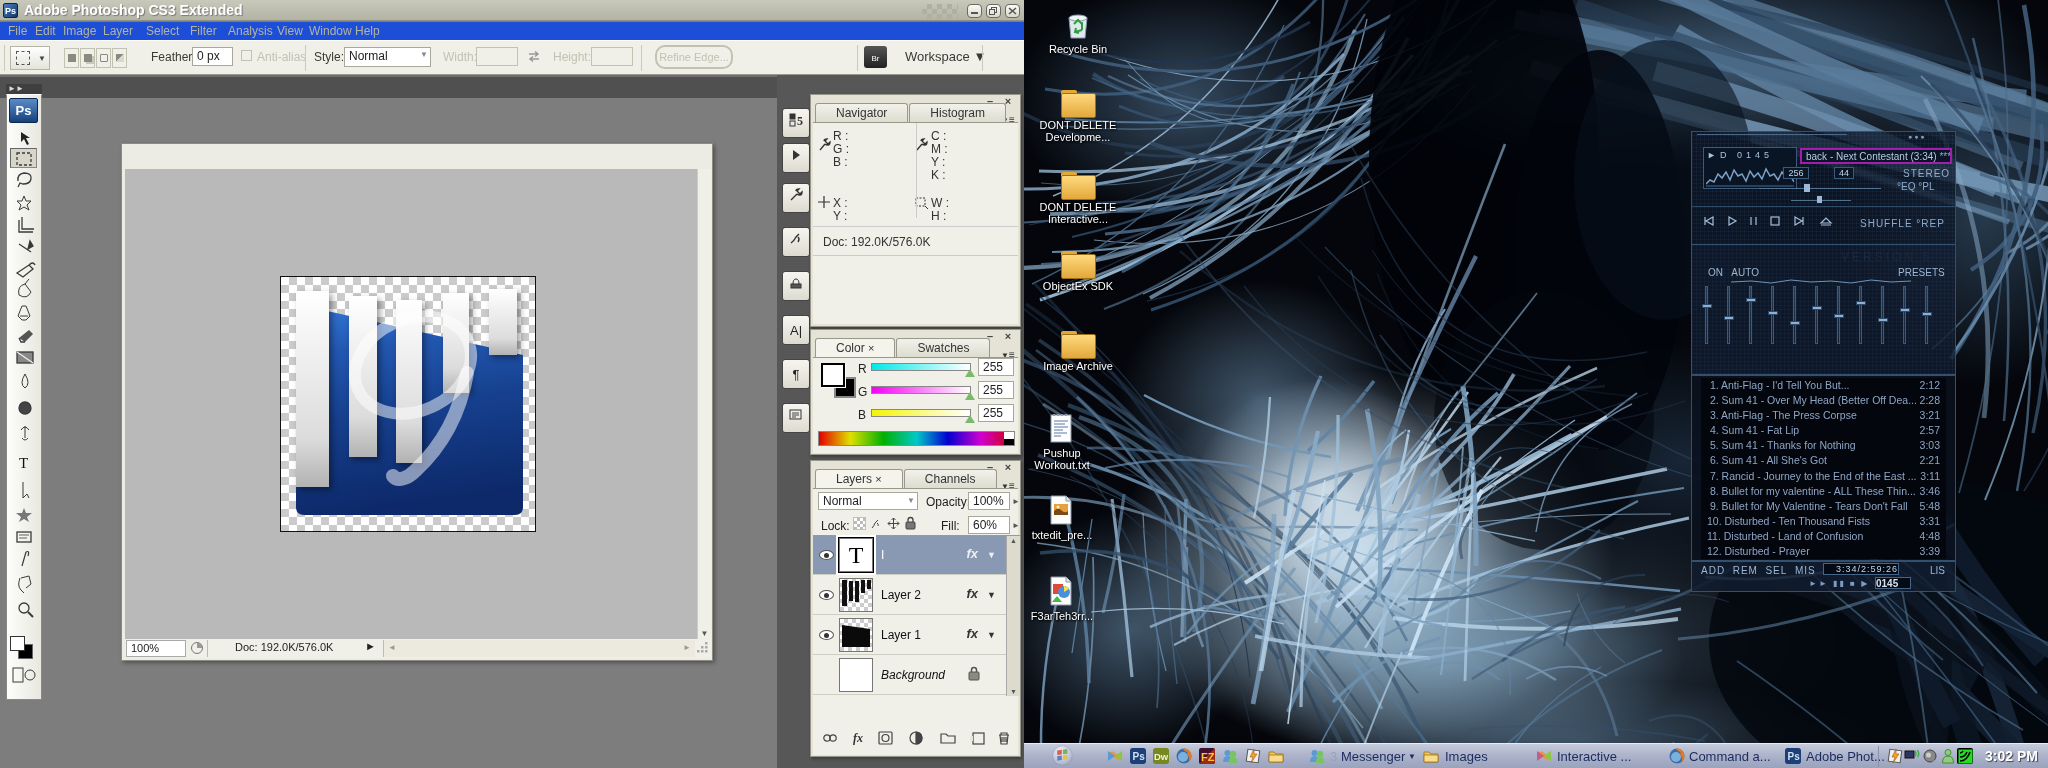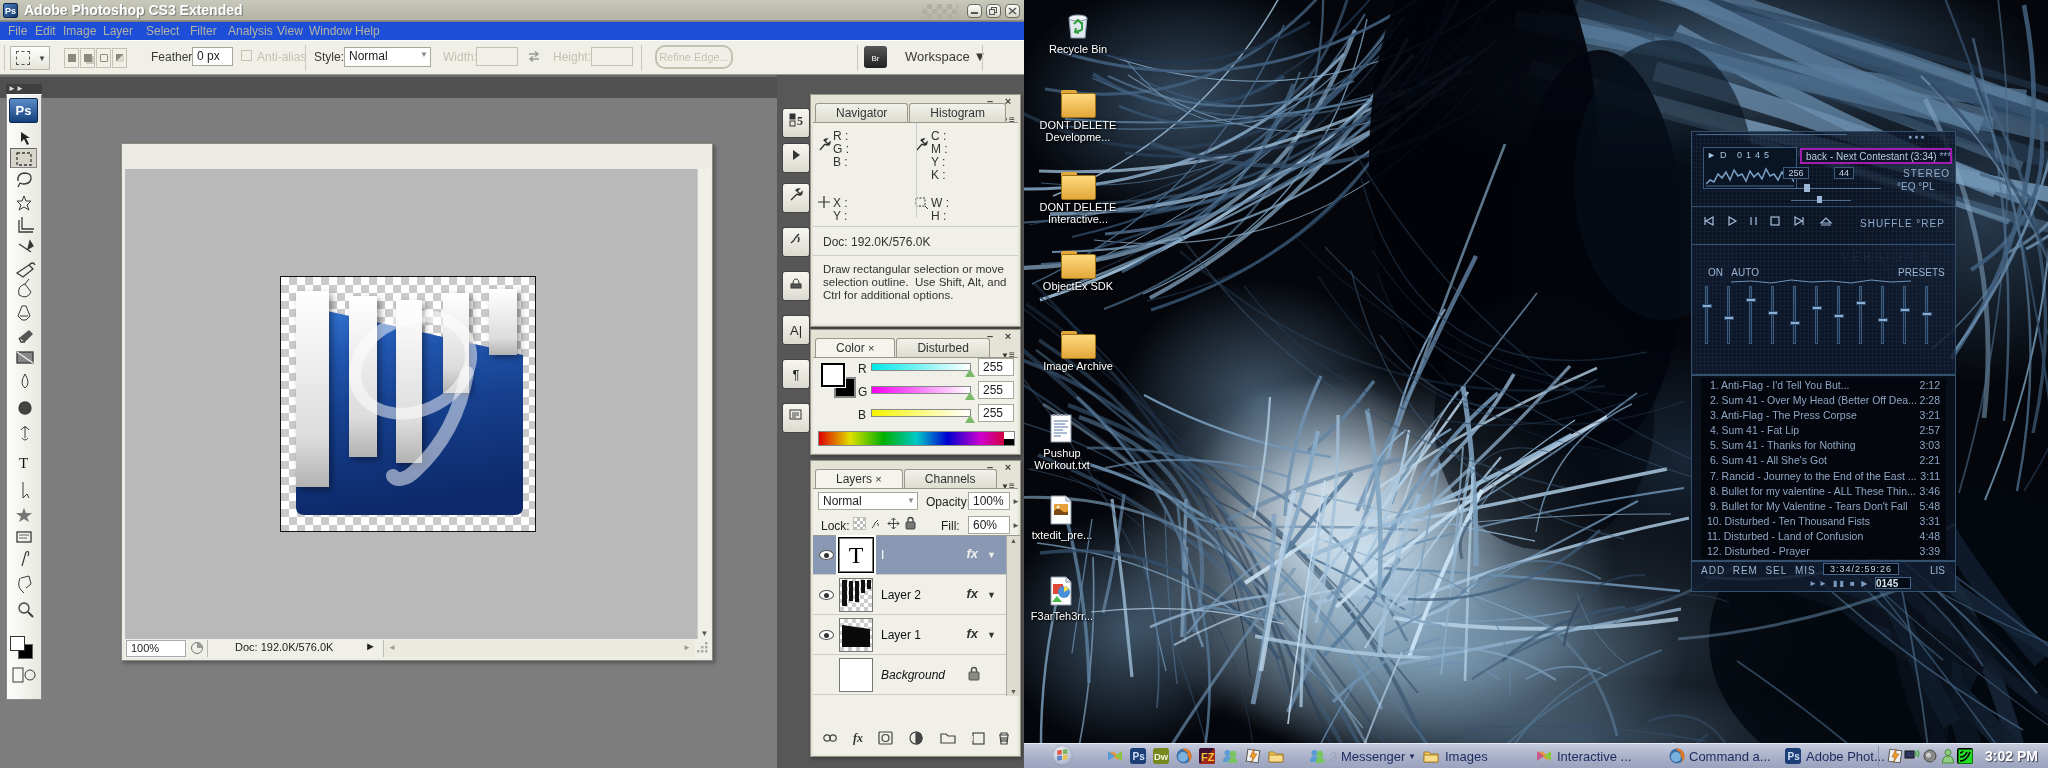--- a/index.html
+++ b/index.html
@@ -296,29 +296,28 @@
         <div style="position:absolute;left:118px;top:32px">Y :</div>
         <div style="position:absolute;left:118px;top:45px">K :</div>
         <div style="position:absolute;left:103px;top:0;width:1px;height:95px;background:#ccc"></div>
         <div style="position:absolute;left:20px;top:73px">X :</div>
         <div style="position:absolute;left:20px;top:86px">Y :</div>
         <div style="position:absolute;left:118px;top:73px">W :</div>
         <div style="position:absolute;left:118px;top:86px">H :</div>
         <div style="position:absolute;left:0;top:103px;width:100%;height:1px;background:#ccc"></div>
         <div style="position:absolute;left:10px;top:112px">Doc: 192.0K/576.0K</div>
         <div style="position:absolute;left:0;top:132px;width:100%;height:1px;background:#ccc"></div>
-        <div style="position:absolute;left:10px;top:140px;width:185px;font-size:11.5px;line-height:13px">Draw rectangular selection or move selection outline.&nbsp; Use Shift, Alt, and Ctrl for additional options.</div>
       </div>
     </div>
 
     <div class="pal" style="top:329px;height:126px">
       <div class="mini">–</div>
         <div class="clo">×</div>
         <div style="position:absolute;right:3px;top:21px;width:16px;height:10px;color:#333;font-size:8px">▼<span style="position:absolute;left:8px;top:-2px;font-size:10px">≡</span></div>
-      <div class="tabs"><span class="tab on">Color <span style="font-size:11px">×</span></span><span class="tab">Disturbed</span><span class="tab">Styles</span></div>
+      <div class="tabs"><span class="tab on">Color <span style="font-size:11px">×</span></span><span class="tab">Swatches</span><span class="tab">Styles</span></div>
       <div class="palbody" style="top:27px;height:96px;font-size:12px;color:#222">
         <div style="position:absolute;left:8px;top:5px;width:24px;height:24px;background:#fff;border:2px solid #000;box-shadow:1px 1px 0 #fff;z-index:2"></div>
         <div style="position:absolute;left:21px;top:19px;width:22px;height:21px;background:#000;border:2px solid #888"></div>
         <div style="position:absolute;left:45px;top:4px">R</div>
         <div style="position:absolute;left:58px;top:5px;width:100px;height:8px;border:1px solid #888;background:linear-gradient(90deg,#00e8e8,#fff)"></div>
         <div style="position:absolute;left:152px;top:11px;width:0;height:0;border-left:5px solid transparent;border-right:5px solid transparent;border-bottom:8px solid #7aba6a"></div>
         <div class="obox" style="left:165px;top:0;width:36px;height:18px">255</div>
         <div style="position:absolute;left:45px;top:27px">G</div>
         <div style="position:absolute;left:58px;top:28px;width:100px;height:8px;border:1px solid #888;background:linear-gradient(90deg,#f400f4,#fff)"></div>
         <div style="position:absolute;left:152px;top:34px;width:0;height:0;border-left:5px solid transparent;border-right:5px solid transparent;border-bottom:8px solid #7aba6a"></div>
@@ -841,21 +840,21 @@
         <div class="abs" style="left:212px;top:155px;width:3px;height:58px;background:linear-gradient(#223a55,#10203a);border:1px solid #3c5a7c"></div>
         <div class="abs" style="left:209px;top:177px;width:10px;height:4px;background:#8fb0d4;border:1px solid #2c4a6a"></div>
         <div class="abs" style="left:234px;top:155px;width:3px;height:58px;background:linear-gradient(#223a55,#10203a);border:1px solid #3c5a7c"></div>
         <div class="abs" style="left:231px;top:181px;width:10px;height:4px;background:#8fb0d4;border:1px solid #2c4a6a"></div>
 
       <div class="abs" style="left:0;top:244px;width:265px;height:186px;background:rgba(10,17,30,.88);border:1px solid #33516f"></div>
       <div id="plist" class="abs" style="left:10px;top:247px;width:245px;height:181px;background:#03060c;color:#8ea6c6;font-size:10.5px;line-height:15.1px;white-space:pre;overflow:hidden"><div style="position:relative;padding-left:6px;padding-right:32px;overflow:hidden;height:15.1px"> 1. Anti-Flag - I'd Tell You But...<span style="position:absolute;right:6px;top:0">2:12</span></div><div style="position:relative;padding-left:6px;padding-right:32px;overflow:hidden;height:15.1px"> 2. Sum 41 - Over My Head (Better Off Dea...<span style="position:absolute;right:6px;top:0">2:28</span></div><div style="position:relative;padding-left:6px;padding-right:32px;overflow:hidden;height:15.1px"> 3. Anti-Flag - The Press Corpse<span style="position:absolute;right:6px;top:0">3:21</span></div><div style="position:relative;padding-left:6px;padding-right:32px;overflow:hidden;height:15.1px"> 4. Sum 41 - Fat Lip<span style="position:absolute;right:6px;top:0">2:57</span></div><div style="position:relative;padding-left:6px;padding-right:32px;overflow:hidden;height:15.1px"> 5. Sum 41 - Thanks for Nothing<span style="position:absolute;right:6px;top:0">3:03</span></div><div style="position:relative;padding-left:6px;padding-right:32px;overflow:hidden;height:15.1px"> 6. Sum 41 - All She's Got<span style="position:absolute;right:6px;top:0">2:21</span></div><div style="position:relative;padding-left:6px;padding-right:32px;overflow:hidden;height:15.1px"> 7. Rancid - Journey to the End of the East ...<span style="position:absolute;right:6px;top:0">3:11</span></div><div style="position:relative;padding-left:6px;padding-right:32px;overflow:hidden;height:15.1px"> 8. Bullet for my valentine - ALL These Thin...<span style="position:absolute;right:6px;top:0">3:46</span></div><div style="position:relative;padding-left:6px;padding-right:32px;overflow:hidden;height:15.1px"> 9. Bullet for My Valentine - Tears Don't Fall<span style="position:absolute;right:6px;top:0">5:48</span></div><div style="position:relative;padding-left:6px;padding-right:32px;overflow:hidden;height:15.1px">10. Disturbed - Ten Thousand Fists<span style="position:absolute;right:6px;top:0">3:31</span></div><div style="position:relative;padding-left:6px;padding-right:32px;overflow:hidden;height:15.1px">11. Disturbed - Land of Confusion<span style="position:absolute;right:6px;top:0">4:48</span></div><div style="position:relative;padding-left:6px;padding-right:32px;overflow:hidden;height:15.1px">12. Disturbed - Prayer<span style="position:absolute;right:6px;top:0">3:39</span></div></div>
 
       <div class="abs" style="left:0;top:430px;width:265px;height:31px;background:rgba(16,28,47,.85);border:1px solid #33516f"></div>
       <div class="abs" style="left:10px;top:434px;color:#9db6d4;font-size:10px;letter-spacing:1px">ADD&nbsp;&nbsp;REM&nbsp;&nbsp;SEL&nbsp;&nbsp;MIS</div>
-      <div class="abs" style="left:132px;top:432px;width:76px;height:12px;background:#050b14;border:1px solid #44648a;color:#c2d4e8;font-size:9px;text-align:center;line-height:11px;letter-spacing:1px">3:34/2:59:26</div>
+      <div class="abs" style="left:132px;top:432px;width:76px;height:12px;background:#050b14;border:1px solid #44648a;color:#c2d4e8;font-size:9px;text-align:right;line-height:11px;letter-spacing:1px">3:34/2:59:26</div>
       <div class="abs" style="left:239px;top:434px;color:#9db6d4;font-size:10px">LIS</div>
       <div class="abs" style="left:118px;top:448px;color:#7e9cc0;font-size:8px;letter-spacing:2px">►► ▮▮ ■ ▶</div>
       <div class="abs" style="left:184px;top:446px;width:36px;height:12px;background:#050b14;border:1px solid #44648a;color:#d6e4f2;font-size:10px;font-weight:bold;text-align:left;line-height:11px">0145</div>
     </div>
     <div id="tb">
       <div style="position:absolute;left:29px;top:2px;width:19px;height:19px;border-radius:50%;background:radial-gradient(circle at 40% 30%,#f2f5fa,#b9c1d6 60%,#8d97b6);box-shadow:0 0 1px #667">
         <svg width="19" height="19">
             <g transform="translate(4.2,4.5) skewY(-8)">
               <rect x="0" y="0" width="4.6" height="4.6" fill="#e05a4e"></rect>
               <rect x="5.6" y="0" width="4.6" height="4.6" fill="#7ab45a"></rect>

